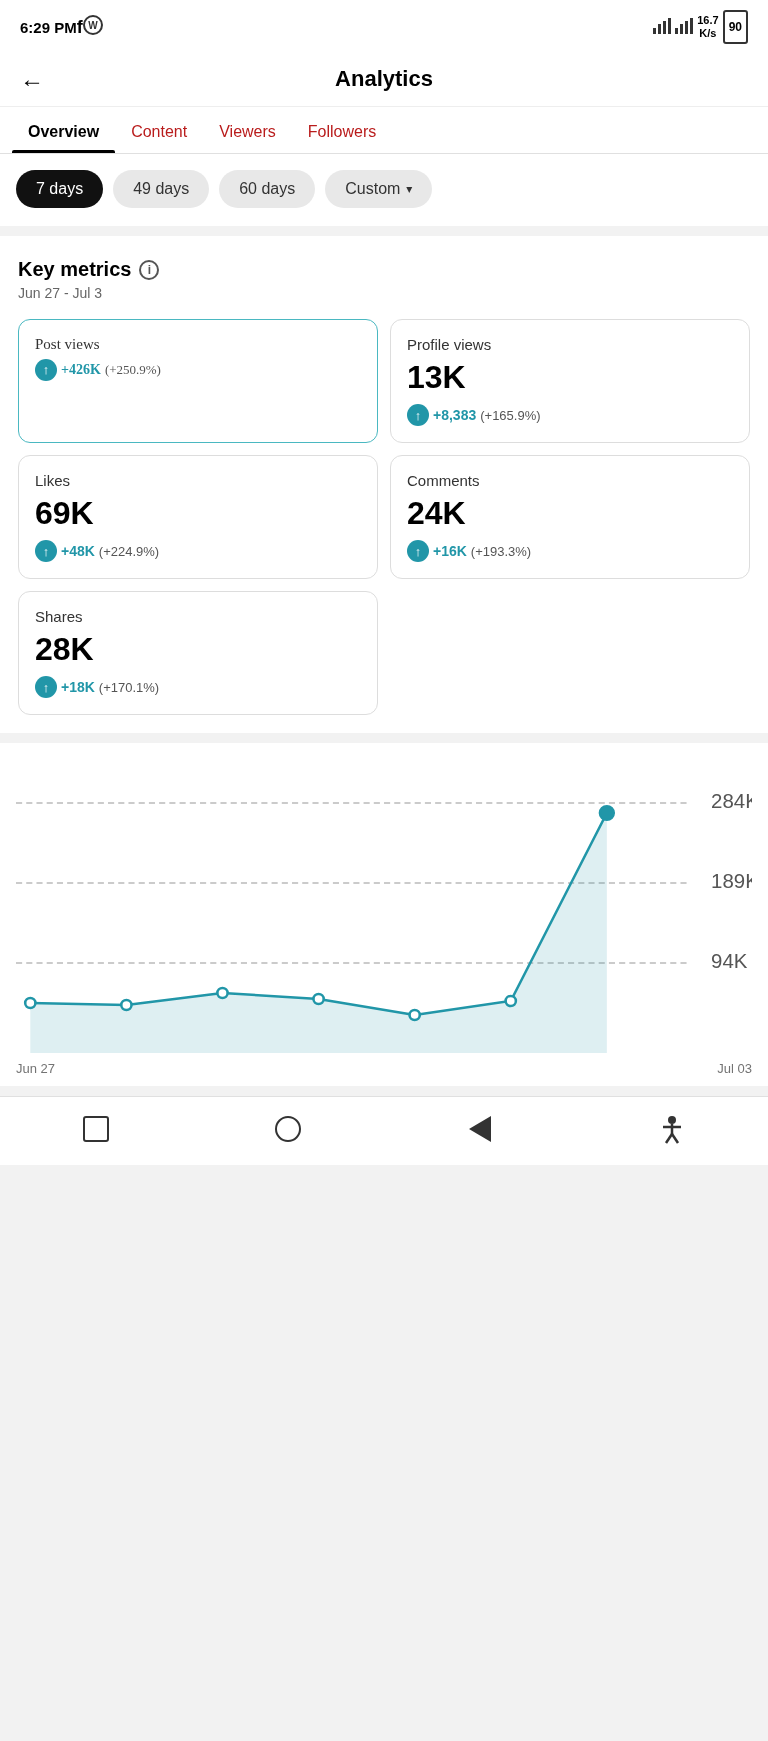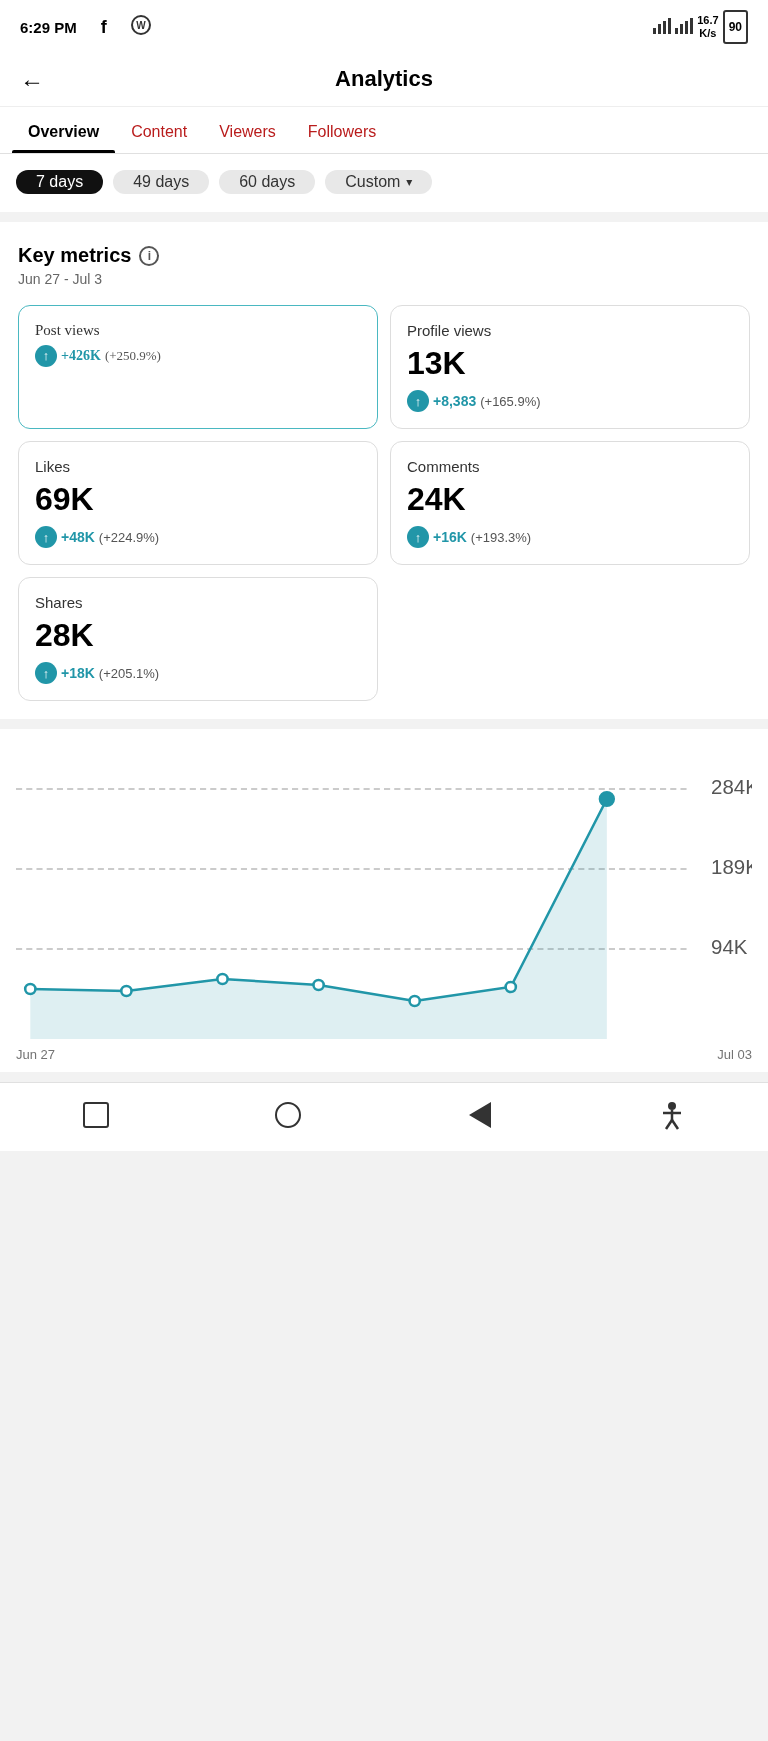--- a/index.html
+++ b/index.html
@@ -15,21 +15,21 @@
     
     .status-bar {
       background: #fff;
       display: flex;
       justify-content: space-between;
       align-items: center;
       padding: 10px 20px 6px;
       font-size: 15px;
       font-weight: 600;
     }
-    .status-left { display: flex; align-items: center; gap: 24px; }
+    .status-left { display: flex; align-items: center; gap: 0; }
     .status-right { display: flex; align-items: center; gap: 4px; font-size: 13px; }
     .battery-box {
       border: 2px solid #333;
       border-radius: 3px;
       padding: 8px 4px;
       font-size: 12px;
       font-weight: 700;
     }
 
     
@@ -87,21 +87,21 @@
     
     .date-filters {
       background: #fff;
       display: flex;
       align-items: center;
       padding: 16px 16px 18px;
       gap: 10px;
       flex-wrap: wrap;
     }
     .date-btn {
-      padding: 3px 20px;
+      padding: 10px 20px;
       border-radius: 25px;
       font-size: 16px;
       font-weight: 500;
       cursor: pointer;
       border: none;
       background: #e8e8e8;
       color: #333;
     }
     .date-btn.active {
       background: #111;
@@ -383,21 +383,21 @@
         <span class="change-pct">(+193.3%)</span>
       </div>
     </div>
 
     <div class="metric-card full-width" style="grid-column:1;">
       <div class="metric-label">Shares</div>
       <div class="metric-value">28K</div>
       <div class="metric-change">
         <div class="up-arrow-circle"></div>
         <span class="change-value">+18K</span>
-        <span class="change-pct">(+205.1%)</span>
+        <span class="change-pct">(+170.1%)</span>
       </div>
     </div>
 
   </div>
 </div>
 
 <div class="chart-section">
   <div class="chart-container">
     <svg class="chart-svg" viewBox="0 0 720 280" preserveAspectRatio="none">
 

